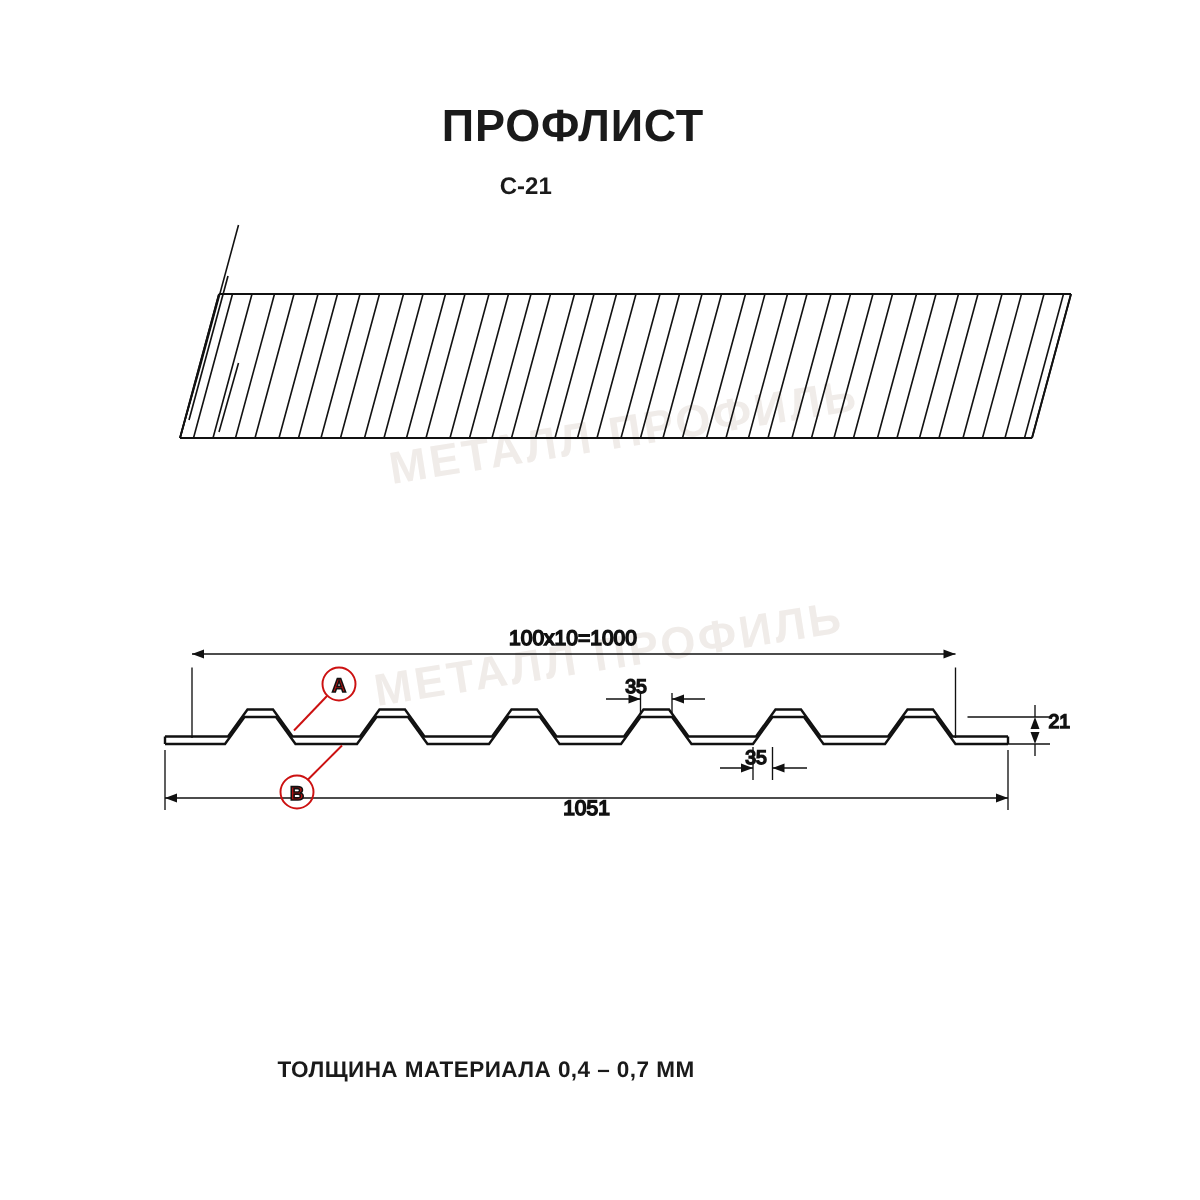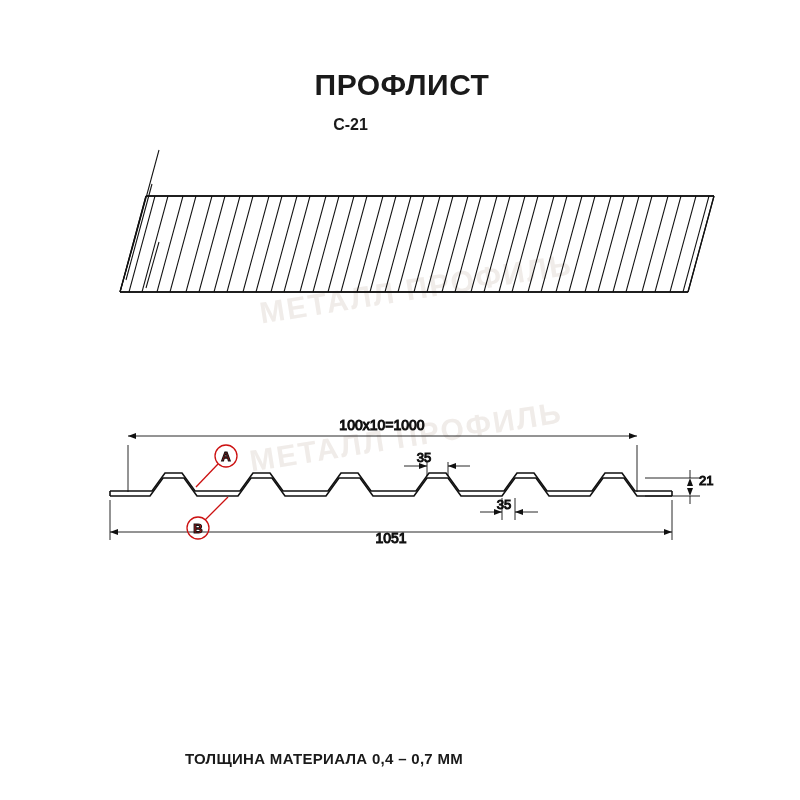--- a/index.html
+++ b/index.html
@@ -23,41 +23,39 @@
   }
   .title {
     position: absolute;
     left: 0;
     top: 68px;
     width: 764px;
     text-align: center;
     font-size: 30px;
     font-weight: bold;
     letter-spacing: 0.5px;
-    margin-left: 20px;
   }
   .subtitle {
     position: absolute;
     left: 0;
     top: 116px;
     width: 701px;
     text-align: center;
     font-size: 16px;
     font-weight: bold;
   }
   .footer-note {
     position: absolute;
     left: 0;
     top: 705px;
     width: 648px;
     text-align: center;
     font-size: 15px;
     font-weight: bold;
     letter-spacing: 0.3px;
-    margin-top: 45px;
   }
   svg.fig {
     position: absolute;
     left: 0;
     top: 0;
     width: 800px;
     height: 800px;
   }
   .wm {
     position: absolute;

